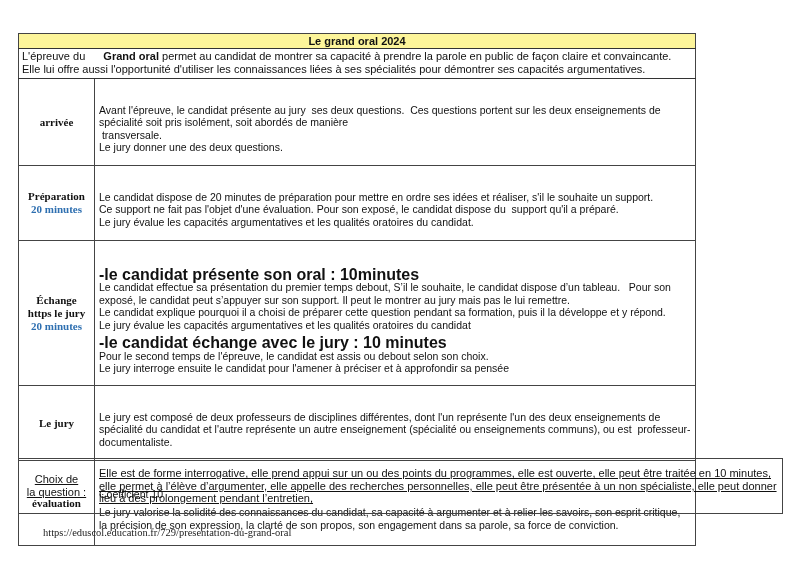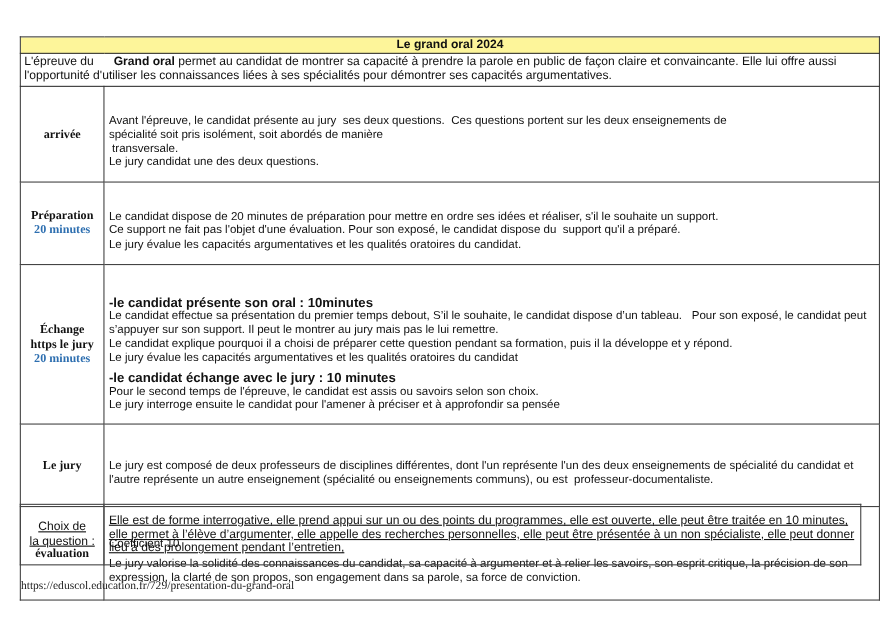--- a/index.html
+++ b/index.html
@@ -1,58 +1,58 @@
 <!DOCTYPE html>
 <html><head>
   <meta charset="utf-8">
   <style>
     html, body { margin:0; padding:0; background:#ffffff; }
     body { width:800px; height:566px; position:relative; font-family:"Liberation Sans", sans-serif; color:#111; overflow:hidden; }
-    .main-table { position:absolute; left:18px; top:33px; width:782px; border-collapse:collapse; border:1.5px solid #333; }
+    .main-table { position:absolute; left:18px; top:33px; width:678px; border-collapse:collapse; border:1.5px solid #333; }
     .main-table td { border:1px solid #444; vertical-align:middle; }
     .title-row td { background:#fdf59a; text-align:center; font-weight:bold; font-size:11px; height:12px; padding:1px 0; border-bottom:1.5px solid #333; }
     .intro-row td { font-size:11px; line-height:13px; padding:1px 3px 2px 3px; border-bottom:1.5px solid #333; }
     .label-cell { width:71px; text-align:center; font-weight:bold; font-size:11px; line-height:13px; padding:12px 2px;font-family:Liberation Serif, serif; }
     .label-cell .accent { color:#2e6fb0; display:block; }
     .content-cell { font-size:10.5px; line-height:12.5px; padding:16px 4px 3px 4px; vertical-align:top; }
     .content-cell .line { display:block; white-space:pre-wrap; }
-    .content-cell .sub-title { display:block; font-weight:bold; font-size:12px; }
+    .content-cell .sub-title { display:block; font-weight:bold; font-size:16px; }
     .content-cell .gap { display:block; height:6px; }
     .row-arrivee td { height:62px; }
     .row-prep td { height:50px; }
     .row-echange td { height:120px; }
     .row-jury td { height:50px; }
     .row-eval td { height:60px; }
     .center-content { vertical-align:middle !important;margin-left:28px; }
     .choix-table { position:absolute; left:18px; top:458px; width:765px; border-collapse:collapse; border:1.5px solid #333;text-decoration:underline; }
     .choix-table td { border:1px solid #444; }
     .choix-label { width:71px; text-align:center; font-size:11px; line-height:13px; padding:0 2px; vertical-align:middle; }
     .choix-content { font-size:11px; line-height:12.5px; padding:3px 4px 3px 4px; vertical-align:middle; height:48px; }
-    .footer-url { position:absolute; left:19px; top:527px; font-family:"Liberation Serif", serif; font-size:10.5px; color:#222; }
+    .footer-url { position:absolute; left:19px; top:527px; font-family:"Liberation Serif", serif; font-size:10.5px; color:#222;padding-left:24px; }
     b.inline-bold { font-weight:bold;margin-left:15px; }
   </style>
 </head>
 <body>
 
 <table class="main-table">
   <tbody>
       <tr class="title-row">
     <td colspan="2">Le grand oral 2024</td>
   </tr>
   <tr class="intro-row">
     <td colspan="2"><span>L'épreuve du </span><b class="inline-bold">Grand oral</b><span> permet au candidat de montrer sa capacité à prendre la parole en public de façon claire et convaincante. Elle lui offre aussi l'opportunité d'utiliser les connaissances liées à ses spécialités pour démontrer ses capacités argumentatives.</span></td>
   </tr>
 
   <tr class="row-arrivee">
     <td class="label-cell"><span>arrivée</span></td>
     <td class="content-cell">
       <span class="line">Avant l'épreuve, le candidat présente au jury  ses deux questions.  Ces questions portent sur les deux enseignements de</span>
       <span class="line">spécialité soit pris isolément, soit abordés de manière</span>
       <span class="line"> transversale.</span>
-      <span class="line">Le jury candidat une des deux questions.</span>
+      <span class="line">Le jury donner une des deux questions.</span>
     </td>
   </tr>
 
   <tr class="row-prep">
     <td class="label-cell">
       <span style="display:block">Préparation</span>
       <span class="accent">20 minutes</span>
     </td>
     <td class="content-cell center-content">
       <span class="line">Le candidat dispose de 20 minutes de préparation pour mettre en ordre ses idées et réaliser, s'il le souhaite un support.</span>
@@ -68,21 +68,21 @@
       <span class="accent">20 minutes</span>
     </td>
     <td class="content-cell">
       <span class="gap" style="height:4px"></span>
       <span class="sub-title">-le candidat présente son oral : 10minutes</span>
       <span class="line">Le candidat effectue sa présentation du premier temps debout, S’il le souhaite, le candidat dispose d’un tableau.   Pour son exposé, le candidat peut s’appuyer sur son support. Il peut le montrer au jury mais pas le lui remettre.</span>
       <span class="line">Le candidat explique pourquoi il a choisi de préparer cette question pendant sa formation, puis il la développe et y répond.</span>
       <span class="line">Le jury évalue les capacités argumentatives et les qualités oratoires du candidat</span>
       <span class="gap"></span>
       <span class="sub-title">-le candidat échange avec le jury : 10 minutes</span>
-      <span class="line">Pour le second temps de l'épreuve, le candidat est assis ou savoirs selon son choix.</span>
+      <span class="line">Pour le second temps de l'épreuve, le candidat est assis ou debout selon son choix.</span>
       <span class="line">Le jury interroge ensuite le candidat pour l'amener à préciser et à approfondir sa pensée</span>
     </td>
   </tr>
 
   <tr class="row-jury">
     <td class="label-cell"><span>Le jury</span></td>
     <td class="content-cell center-content">
       <span class="line">Le jury est composé de deux professeurs de disciplines différentes, dont l'un représente l'un des deux enseignements de spécialité du candidat et l'autre représente un autre enseignement (spécialité ou enseignements communs), ou est  professeur-documentaliste.</span>
     </td>
   </tr>

